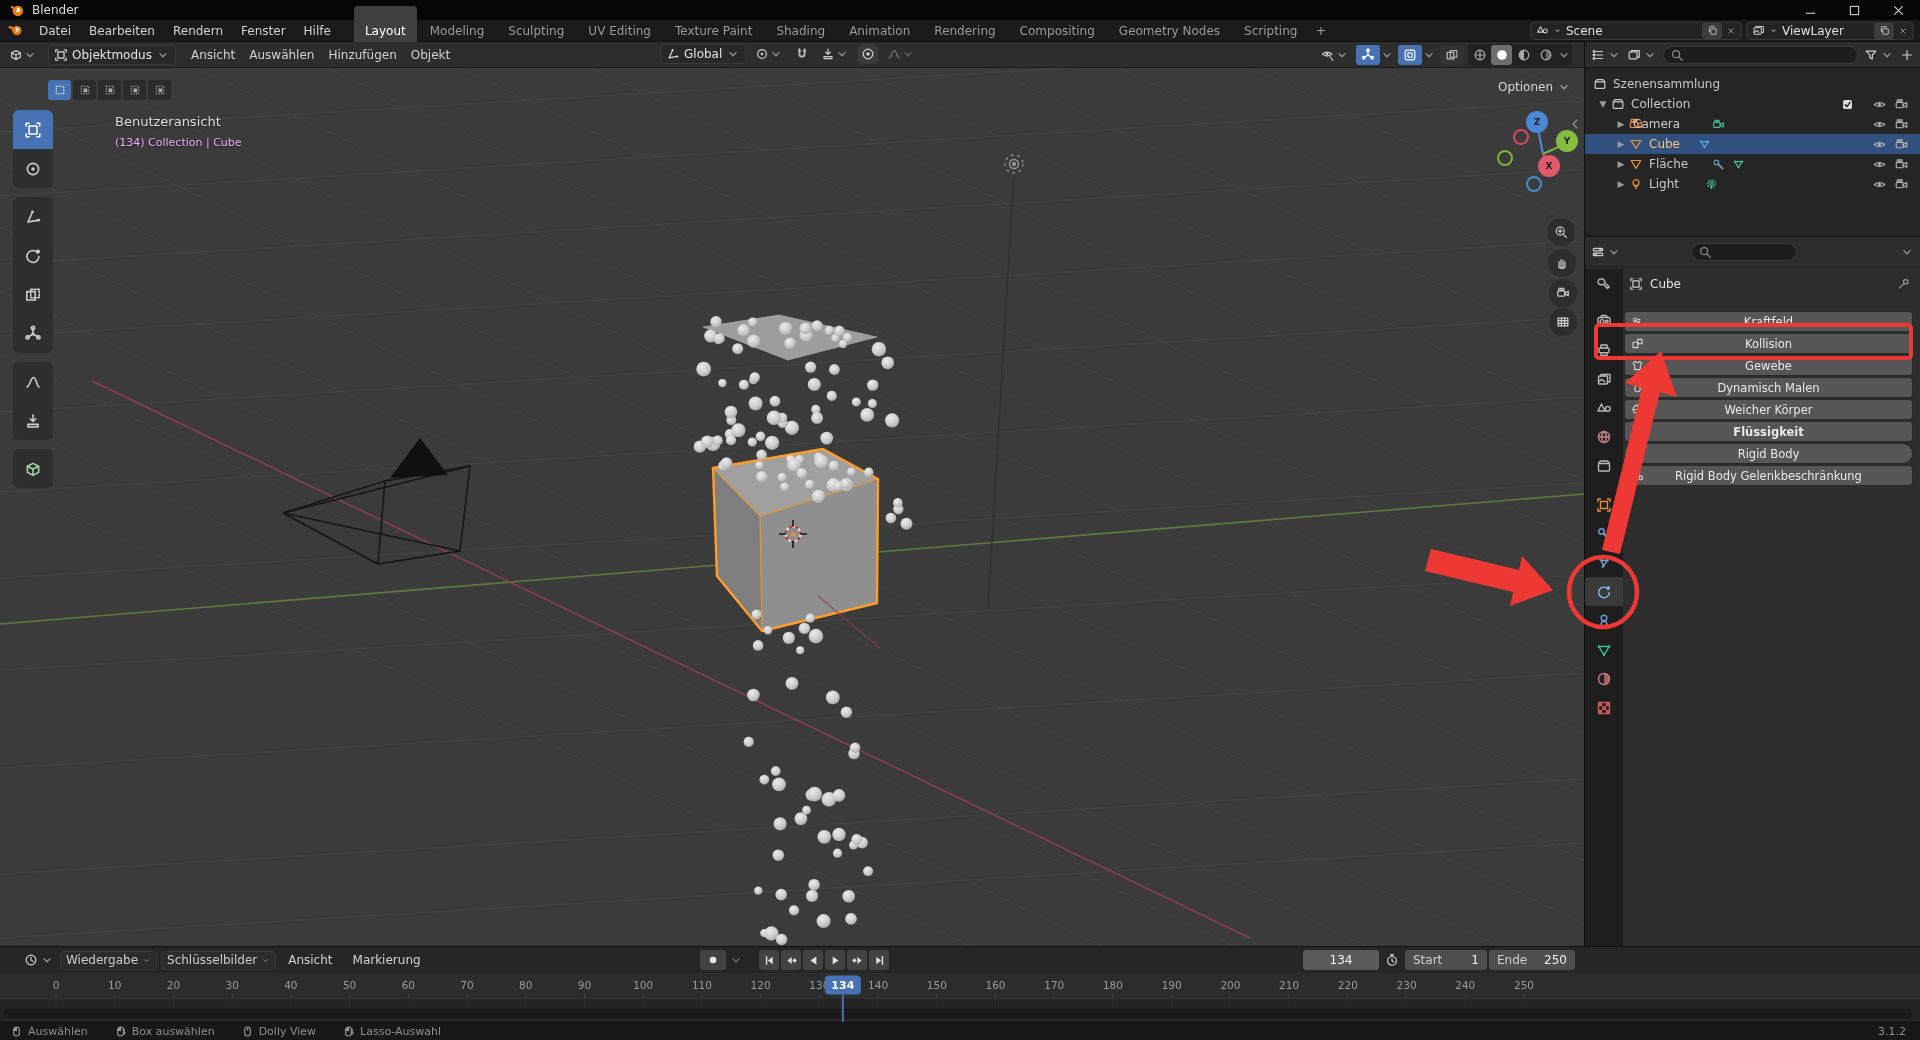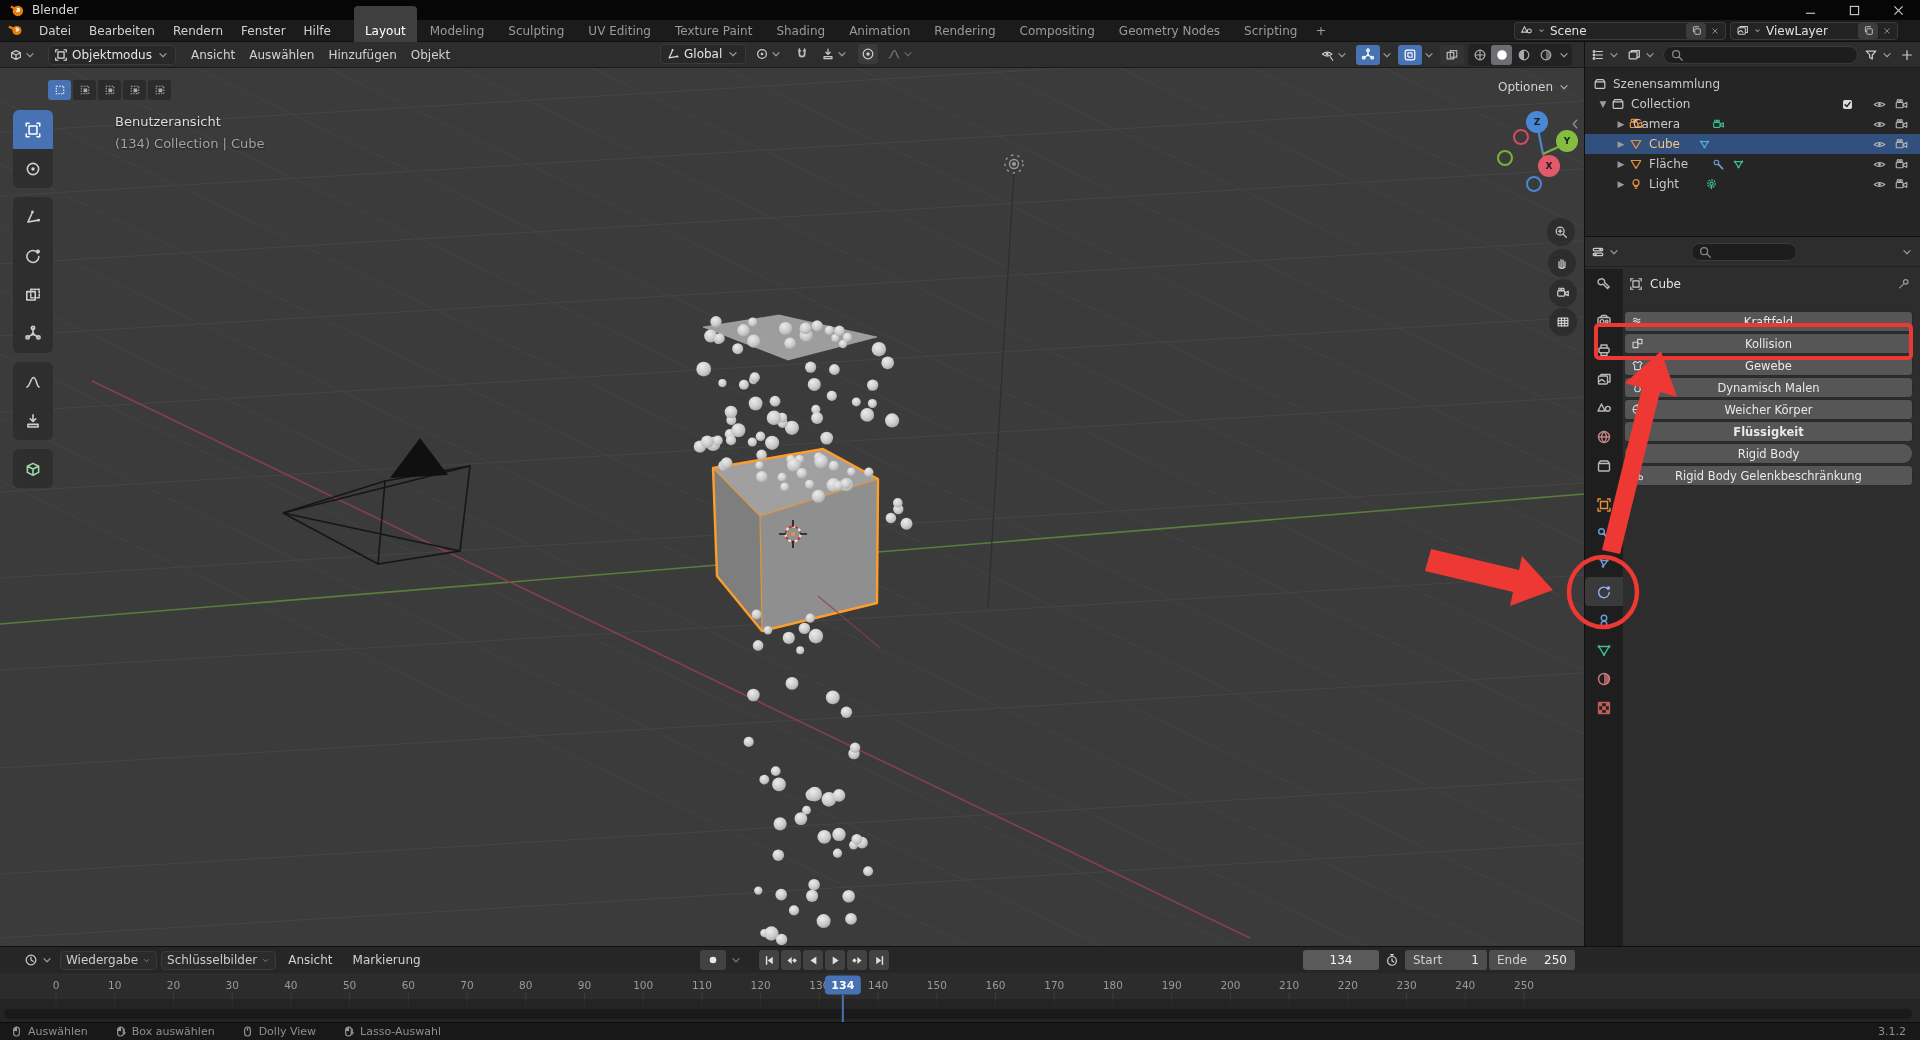--- a/index.html
+++ b/index.html
@@ -118,21 +118,21 @@
           <rect x="5.5" y="5.5" width="8" height="8" rx="1"></rect>
           <path d="M3.5 10.5 v-7 a1 1 0 0 1 1 -1 h7"></path>
         </svg>
       </span>
     <span class="ic">
         <svg width="10" height="10" viewBox="0 0 16 16" stroke="#888" stroke-width="1.6">
           <path d="M4 4 L12 12 M12 4 L4 12"></path>
         </svg>
       </span>
   </span>
-  <span class="field" style="height:18px;width:168px;margin-right:22px;background:#232323">
+  <span class="field" style="height:18px;width:168px;margin-right:6px;background:#232323">
     <span class="ic">
         <svg width="13" height="13" viewBox="0 0 16 16" fill="none" stroke="#ccc" stroke-width="1.3">
           <rect x="2.5" y="4.5" width="9" height="8" rx="1"></rect>
           <path d="M5 4.5 V3 H14 V10.5 H11.5"></path>
           <path d="M2.5 10.5 L6 8 L9 10.5"></path>
         </svg>
       </span>
     <span class="ic">
         <svg width="9" height="9" viewBox="0 0 16 16" fill="none" stroke="#999" stroke-width="1.8">
           <path d="M4.5 6.5 L8 10 L11.5 6.5"></path>
@@ -590,21 +590,21 @@
       </div>
       <div style="width: 23px; height: 20px; border-radius: 3px; display: flex; align-items: center; justify-content: center; background: rgb(43, 43, 43);">
         <svg width="12" height="12" viewBox="0 0 16 16" fill="none" stroke="#aaa" stroke-width="1.4">
           <rect x="3" y="3" width="10" height="10" stroke-dasharray="2 1.6"></rect>
           <rect x="6" y="6" width="5" height="5" fill="#aaa" stroke="none"></rect>
         </svg>
       </div>
     </div>
 
   <div class="abs" style="left:115px;top:46px;color:#dedede;font-size:13px;text-shadow:0 1px 2px rgba(0,0,0,.6)">Benutzeransicht</div>
-  <div class="abs" style="left:115px;top:68px;color:#a3a3a3;font-size:13px;text-shadow:0 1px 2px rgba(0,0,0,.6)">(134) Collection | Cube</div>
+  <div class="abs" style="left:115px;top:68px;color:#f0abfc;font-size:11px;text-shadow:0 1px 2px rgba(0,0,0,.6)">(134) Collection | Cube</div>
 
   <div class="abs row" style="left:1498px;top:12px;gap:4px;color:#d5d5d5;font-size:12px">
     <span>Optionen</span>
     <span class="ic">
         <svg width="14" height="14" viewBox="0 0 16 16" fill="none" stroke="#aaa" stroke-width="1.4" stroke-linecap="round" stroke-linejoin="round" style="color:#aaa">
           <path d="M4.5 6.5 L8 10 L11.5 6.5"></path>
         </svg>
       </span>
   </div>
 

